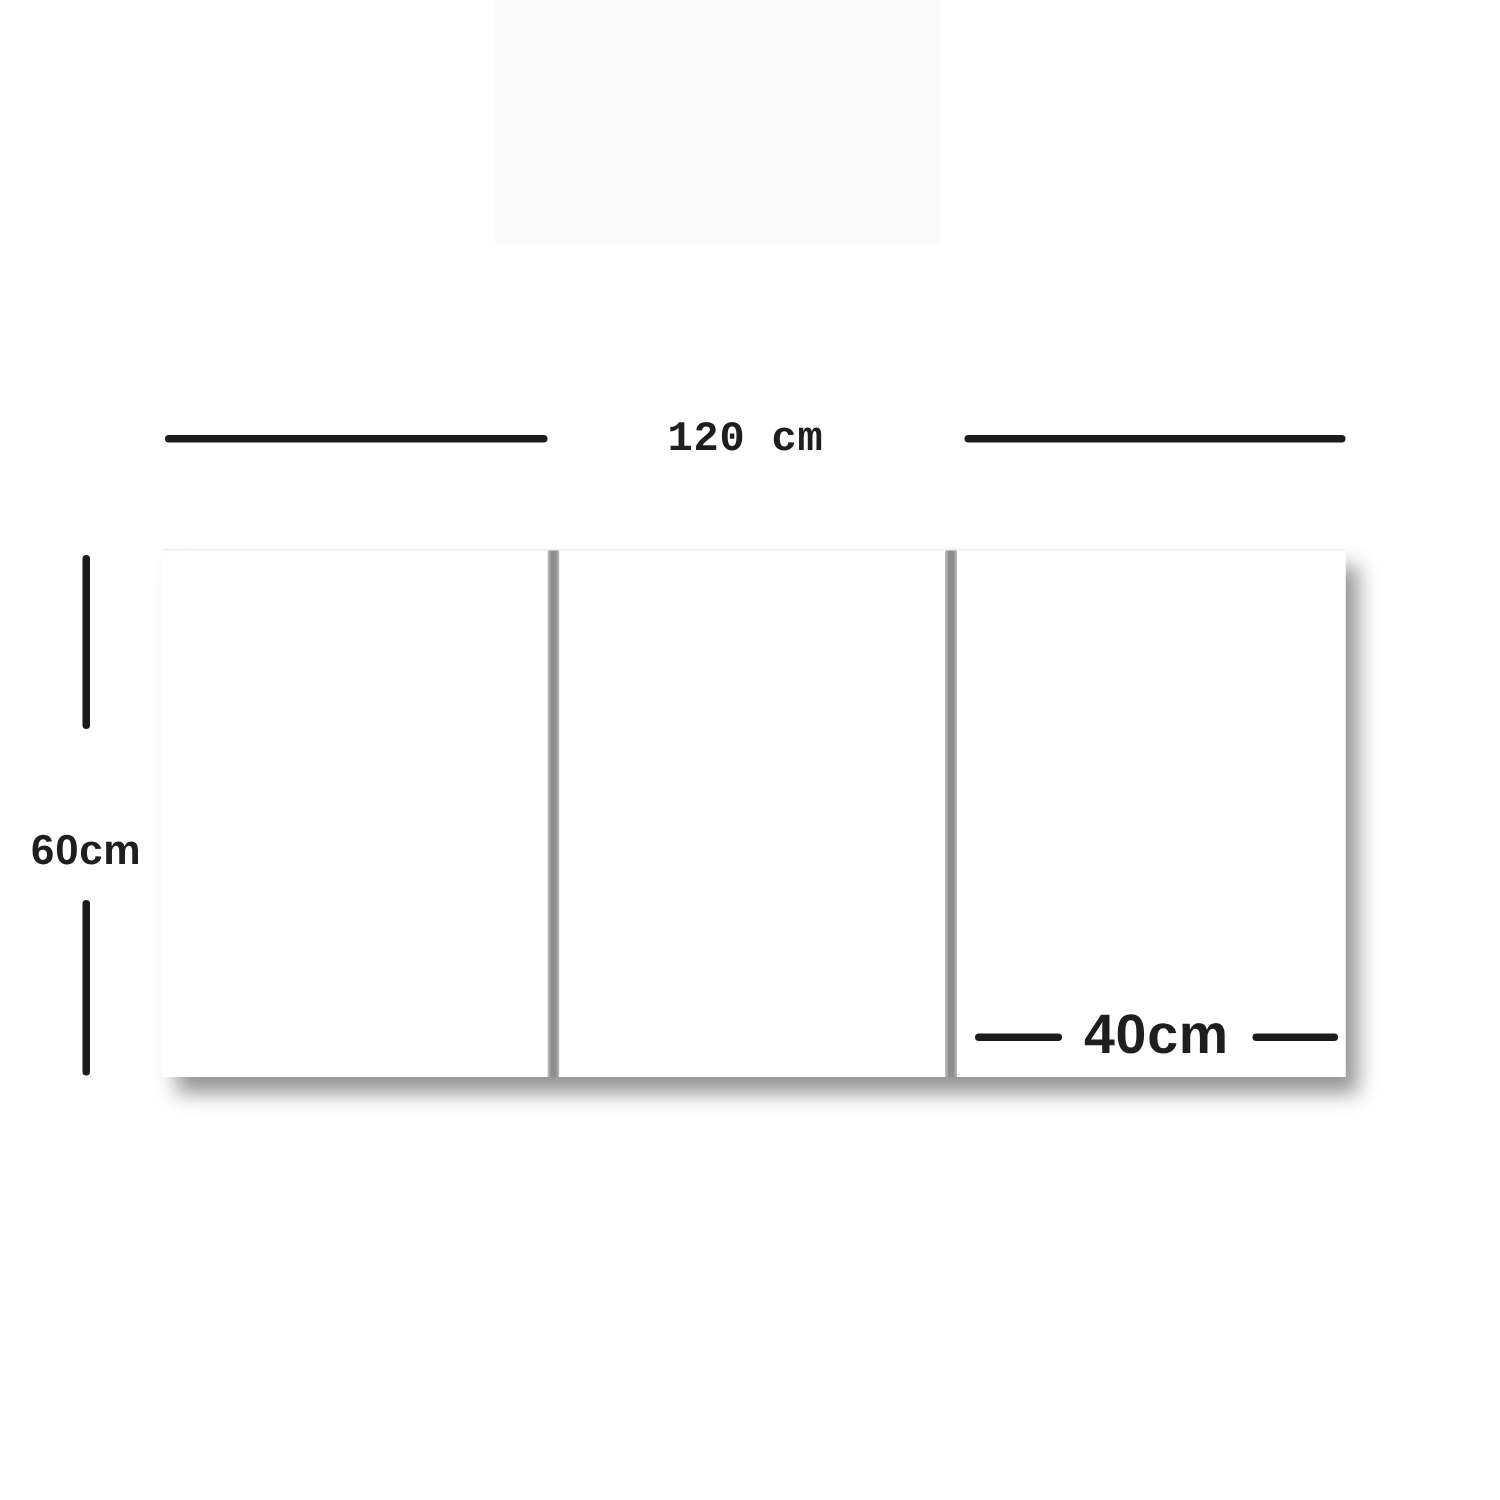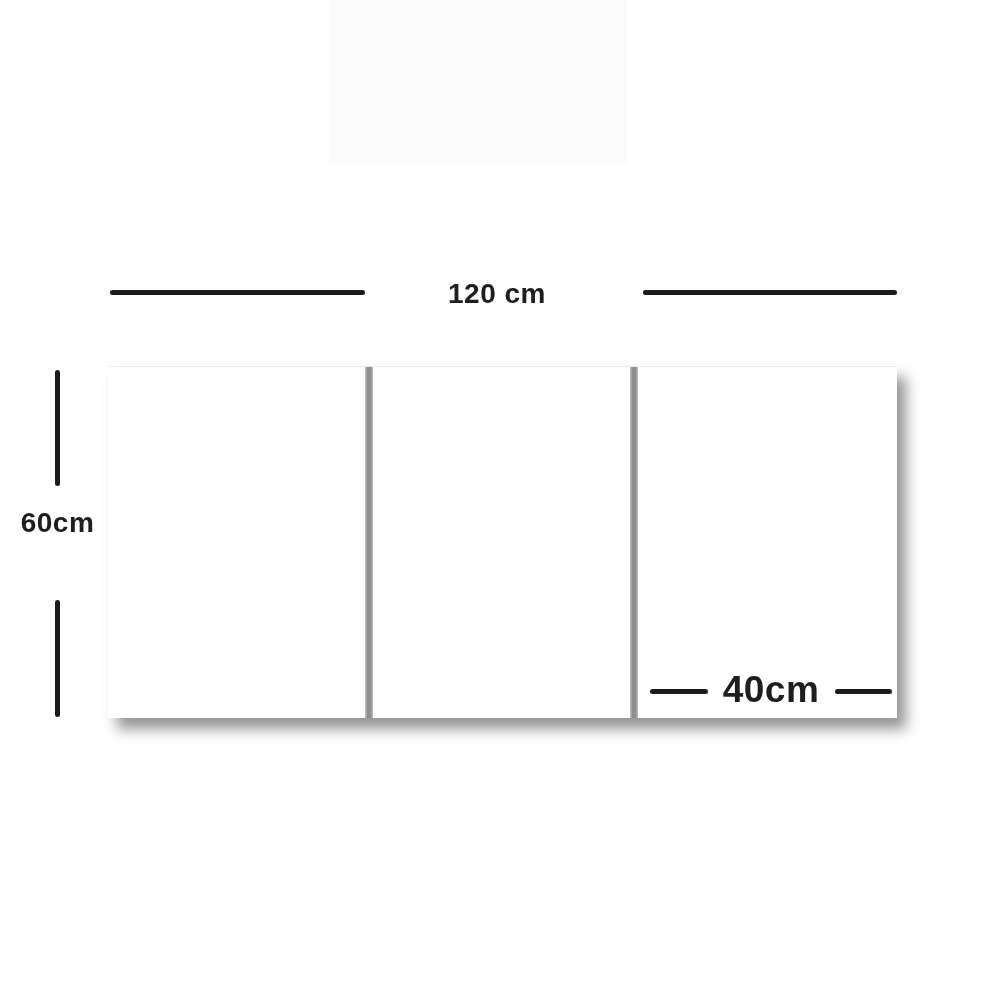--- a/index.html
+++ b/index.html
@@ -43,25 +43,25 @@
     font-weight: 700;
     color: #1e1e1e;
     letter-spacing: 0.5px;
     text-align: center;
     line-height: 30px;
     white-space: nowrap;
   }
   
   .top-line-left  { left: 110px; top: 290px; width: 255px; }
   .top-line-right { left: 643px; top: 290px; width: 254px; }
-  .top-label      { left: 430px; top: 279px; width: 134px; }
+  .top-label      { left: 430px; top: 279px; width: 134px; font-family: Liberation Mono, monospace; }
   
   .left-line-top    { left: 55px; top: 370px; height: 116px; }
   .left-line-bottom { left: 55px; top: 600px; height: 117px; }
-  .left-label       { left: 10px; top: 508px; width: 95px; }
+  .left-label       { left: 10px; top: 552px; width: 95px; }
   
   .panel-group {
     position: absolute;
     left: 108px;
     top: 366px;
     width: 789px;
     height: 351px;
     display: flex;
     background: #ffffff;
     border-top: 1px solid #ececec;

